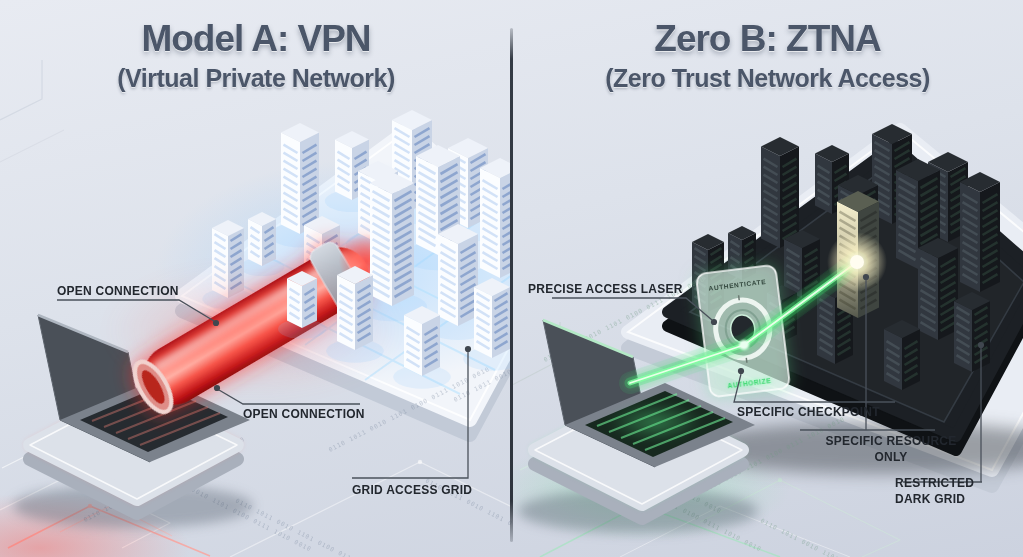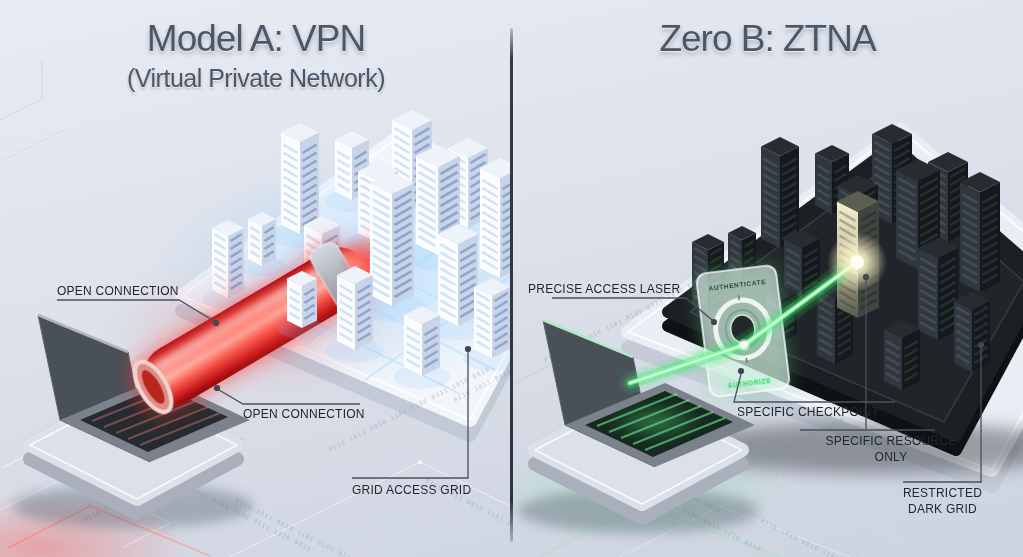--- a/index.html
+++ b/index.html
@@ -4,25 +4,25 @@
 <style>
   html,body{margin:0;padding:0;background:#b9bfcc;}
   .canvas{position:relative;width:1023px;height:557px;overflow:hidden;
           font-family:"Liberation Sans",sans-serif;
           background:linear-gradient(168deg,#e8ebf2 0%,#dde2eb 42%,#ccd2df 100%);}
   svg.scene{position:absolute;top:0;height:557px;display:block;}
   #sceneL{left:0;width:512px;}
   #sceneR{left:512px;width:511px;}
   .titleblock{position:absolute;top:20px;text-align:center;color:#4b5669;line-height:1.05;pointer-events:none;}
   #titleL{left:0;width:512px;} #titleR{left:512px;width:511px;}
-  .t1{font-size:37px;font-weight:normal;letter-spacing:-1px;
+  .t1{font-size:37px;font-weight:bold;letter-spacing:-1px;
       text-shadow:0 1px 0 rgba(255,255,255,.65),0 3px 5px rgba(50,60,80,.35);}
-  .t2{font-size:25px;font-weight:normal;margin-top:6px;letter-spacing:-.5px;
+  .t2{font-size:25px;font-weight:bold;margin-top:6px;letter-spacing:-.5px;
       text-shadow:0 1px 0 rgba(255,255,255,.6),0 2px 3px rgba(50,60,80,.3);}
-  .lbl{position:absolute;font-size:12px;font-weight:normal;color:#22272e;
+  .lbl{position:absolute;font-size:12px;font-weight:bold;color:#22272e;
        letter-spacing:.25px;white-space:nowrap;pointer-events:none;}
   .lbl.wrap{white-space:normal;line-height:1.3;}
   .divider{position:absolute;left:510px;top:28px;width:3px;height:514px;border-radius:2px;
            background:linear-gradient(180deg,rgba(60,67,78,.25),#343b45 6%,#2e343d 92%,rgba(60,67,78,.25));}
 </style>
 </head>
 <body>
 
 <div class="canvas">
 
@@ -836,22 +836,23 @@
   </svg>
 
   <div class="divider"></div>
 
   <div class="titleblock" id="titleL">
     <div class="t1">Model A: VPN</div>
     <div class="t2">(Virtual Private Network)</div>
   </div>
   <div class="titleblock" id="titleR">
     <div class="t1">Zero B: ZTNA</div>
+    <div class="t2">(Zero Trust Network Access)</div>
   </div>
 
   <div class="lbl" style="left:57px;top:284px">OPEN CONNECTION</div>
   <div class="lbl" style="left:243px;top:407px">OPEN CONNECTION</div>
   <div class="lbl" style="left:352px;top:483px">GRID ACCESS GRID</div>
   <div class="lbl" style="left:528px;top:282px">PRECISE ACCESS LASER</div>
   <div class="lbl" style="left:737px;top:405px">SPECIFIC CHECKPOINT</div>
   <div class="lbl wrap" style="left:816px;top:434px;width:150px;text-align:center">SPECIFIC RESOURCE ONLY</div>
-  <div class="lbl wrap" style="left:895px;top:486px;width:95px;text-align:center">RESTRICTED DARK GRID</div>
+  <div class="lbl wrap" style="left:895px;top:476px;width:95px;text-align:left">RESTRICTED DARK GRID</div>
 </div>
 
 </body></html>

